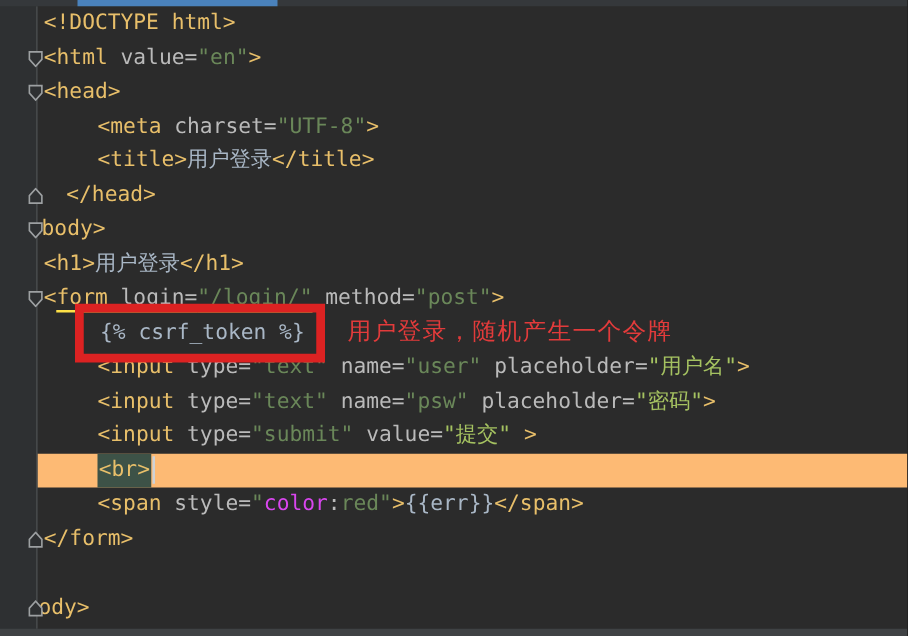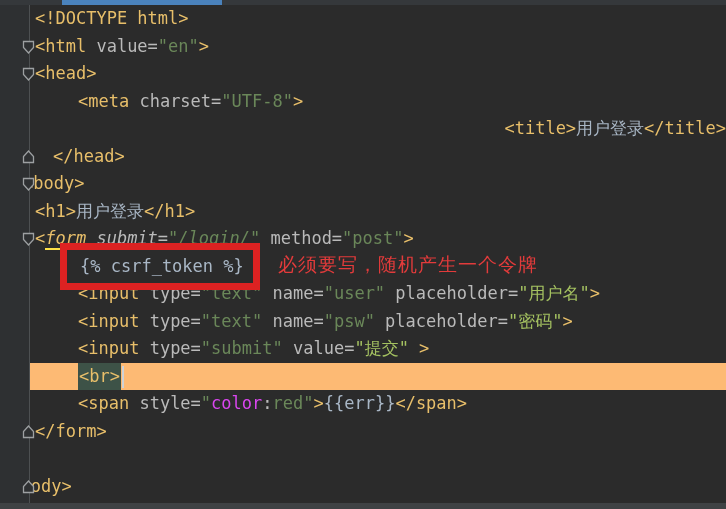--- a/index.html
+++ b/index.html
@@ -14,21 +14,21 @@
   .fold-marker{position:absolute;left:22px;width:13px;height:14px;}
   .code{position:absolute;top:5px;left:0;right:0;z-index:1;}
   .line{height:27.5px;line-height:27.5px;white-space:pre;font-size:17px;}
   .line.current{background:#fdba74;}
   .seg.tag{color:#e8bf6a;margin-top:40px;}
   .seg.attr{color:#bababa;}
   .seg.str{color:#6a8759;}
   .seg.strc{color:#a5c261;}
   .seg.text{color:#a9b7c6;}
   .seg.cssp{color:#d946ef;}
-  .seg.u{border-bottom:2px solid #fde047;font-style:italic;}
+  .seg.u{border-bottom:2px solid #fde047;}
   .seg.sel{background:#3d5247;padding:3px 1px 4px 1px;}
   .caret{display:inline-block;width:2px;height:22px;background:#ced2d6;vertical-align:middle;margin-left:1px;}
   .redbox{position:absolute;left:60px;top:243px;width:200px;height:47px;border:7px solid #dc2222;
           box-sizing:border-box;z-index:5;}
   .rednote{position:absolute;left:278px;top:252px;z-index:5;color:#e23b3b;font-size:19px;
            font-family:"Liberation Sans",sans-serif;letter-spacing:1px;}
 </style>
 </head>
 <body>
 
@@ -61,33 +61,33 @@
       <div class="fold-marker" style="top: 478.5px;"><svg width="13" height="14">
           <polygon points="1.5,12.5 11.5,12.5 11.5,6.5 6.5,1 1.5,6.5" fill="#2e3032" stroke="#9da0a2" stroke-width="1.3"></polygon>
         </svg></div>
     </div>
 
   <div class="code" id="code">
       <div class="line" style="padding-left: 35px;"><span class="seg tag">&lt;!DOCTYPE html&gt;</span></div>
       <div class="line" style="padding-left: 35px;"><span class="seg tag">&lt;html </span><span class="seg attr">value=</span><span class="seg str">"en"</span><span class="seg tag">&gt;</span></div>
       <div class="line" style="padding-left: 35px;"><span class="seg tag">&lt;head&gt;</span></div>
       <div class="line" style="padding-left: 78px;"><span class="seg tag">&lt;meta </span><span class="seg attr">charset=</span><span class="seg str">"UTF-8"</span><span class="seg tag">&gt;</span></div>
-      <div class="line" style="padding-left: 78px; text-align: right;"><span class="seg tag">&lt;title&gt;</span><span class="seg text">用户登录</span><span class="seg tag">&lt;/title&gt;</span></div>
+      <div class="line" style="padding-left: 78px;"><span class="seg tag">&lt;title&gt;</span><span class="seg text">用户登录</span><span class="seg tag">&lt;/title&gt;</span></div>
       <div class="line" style="padding-left: 53px;"><span class="seg tag">&lt;/head&gt;</span></div>
       <div class="line" style="padding-left: 23px;"><span class="seg tag">&lt;body&gt;</span></div>
       <div class="line" style="padding-left: 35px;"><span class="seg tag">&lt;h1&gt;</span><span class="seg text">用户登录</span><span class="seg tag">&lt;/h1&gt;</span></div>
-      <div class="line" style="padding-left: 35px;"><span class="seg tag">&lt;</span><span class="seg tag u">form </span><span class="seg attr u">submit=</span><span class="seg str u">"/login/"</span><span class="seg attr"> method=</span><span class="seg str">"post"</span><span class="seg tag">&gt;</span></div>
+      <div class="line" style="padding-left: 35px;"><span class="seg tag">&lt;</span><span class="seg tag u">form </span><span class="seg attr u">login=</span><span class="seg str u">"/login/"</span><span class="seg attr"> method=</span><span class="seg str">"post"</span><span class="seg tag">&gt;</span></div>
       <div class="line" style="padding-left: 80px;"><span class="seg text">{% csrf_token %}</span></div>
       <div class="line" style="padding-left: 78px;"><span class="seg tag">&lt;input </span><span class="seg attr">type=</span><span class="seg str">"text" </span><span class="seg attr">name=</span><span class="seg str">"user" </span><span class="seg attr">placeholder=</span><span class="seg strc">"用户名"</span><span class="seg tag">&gt;</span></div>
       <div class="line" style="padding-left: 78px;"><span class="seg tag">&lt;input </span><span class="seg attr">type=</span><span class="seg str">"text" </span><span class="seg attr">name=</span><span class="seg str">"psw" </span><span class="seg attr">placeholder=</span><span class="seg strc">"密码"</span><span class="seg tag">&gt;</span></div>
       <div class="line" style="padding-left: 78px;"><span class="seg tag">&lt;input </span><span class="seg attr">type=</span><span class="seg str">"submit" </span><span class="seg attr">value=</span><span class="seg strc">"提交" </span><span class="seg tag">&gt;</span></div>
       <div class="line current" style="padding-left: 78px;"><span class="seg tag sel">&lt;br&gt;</span><span class="caret"></span></div>
       <div class="line" style="padding-left: 78px;"><span class="seg tag">&lt;span </span><span class="seg attr">style=</span><span class="seg str">"</span><span class="seg cssp">color</span><span class="seg attr">:</span><span class="seg str">red</span><span class="seg str">"</span><span class="seg tag">&gt;</span><span class="seg text">{{err}}</span><span class="seg tag">&lt;/span&gt;</span></div>
       <div class="line" style="padding-left: 35px;"><span class="seg tag">&lt;/form&gt;</span></div>
       <div class="line" style="padding-left: 35px;"></div>
       <div class="line" style=""><span class="seg tag">&lt;/body&gt;</span></div>
     </div>
 
   <div class="redbox"></div>
-  <div class="rednote">必须要写，随机产生一个令牌</div>
+  <div class="rednote">用户登录，随机产生一个令牌</div>
 
   <div class="bottombar"></div>
 </div>
 
 </body></html>

